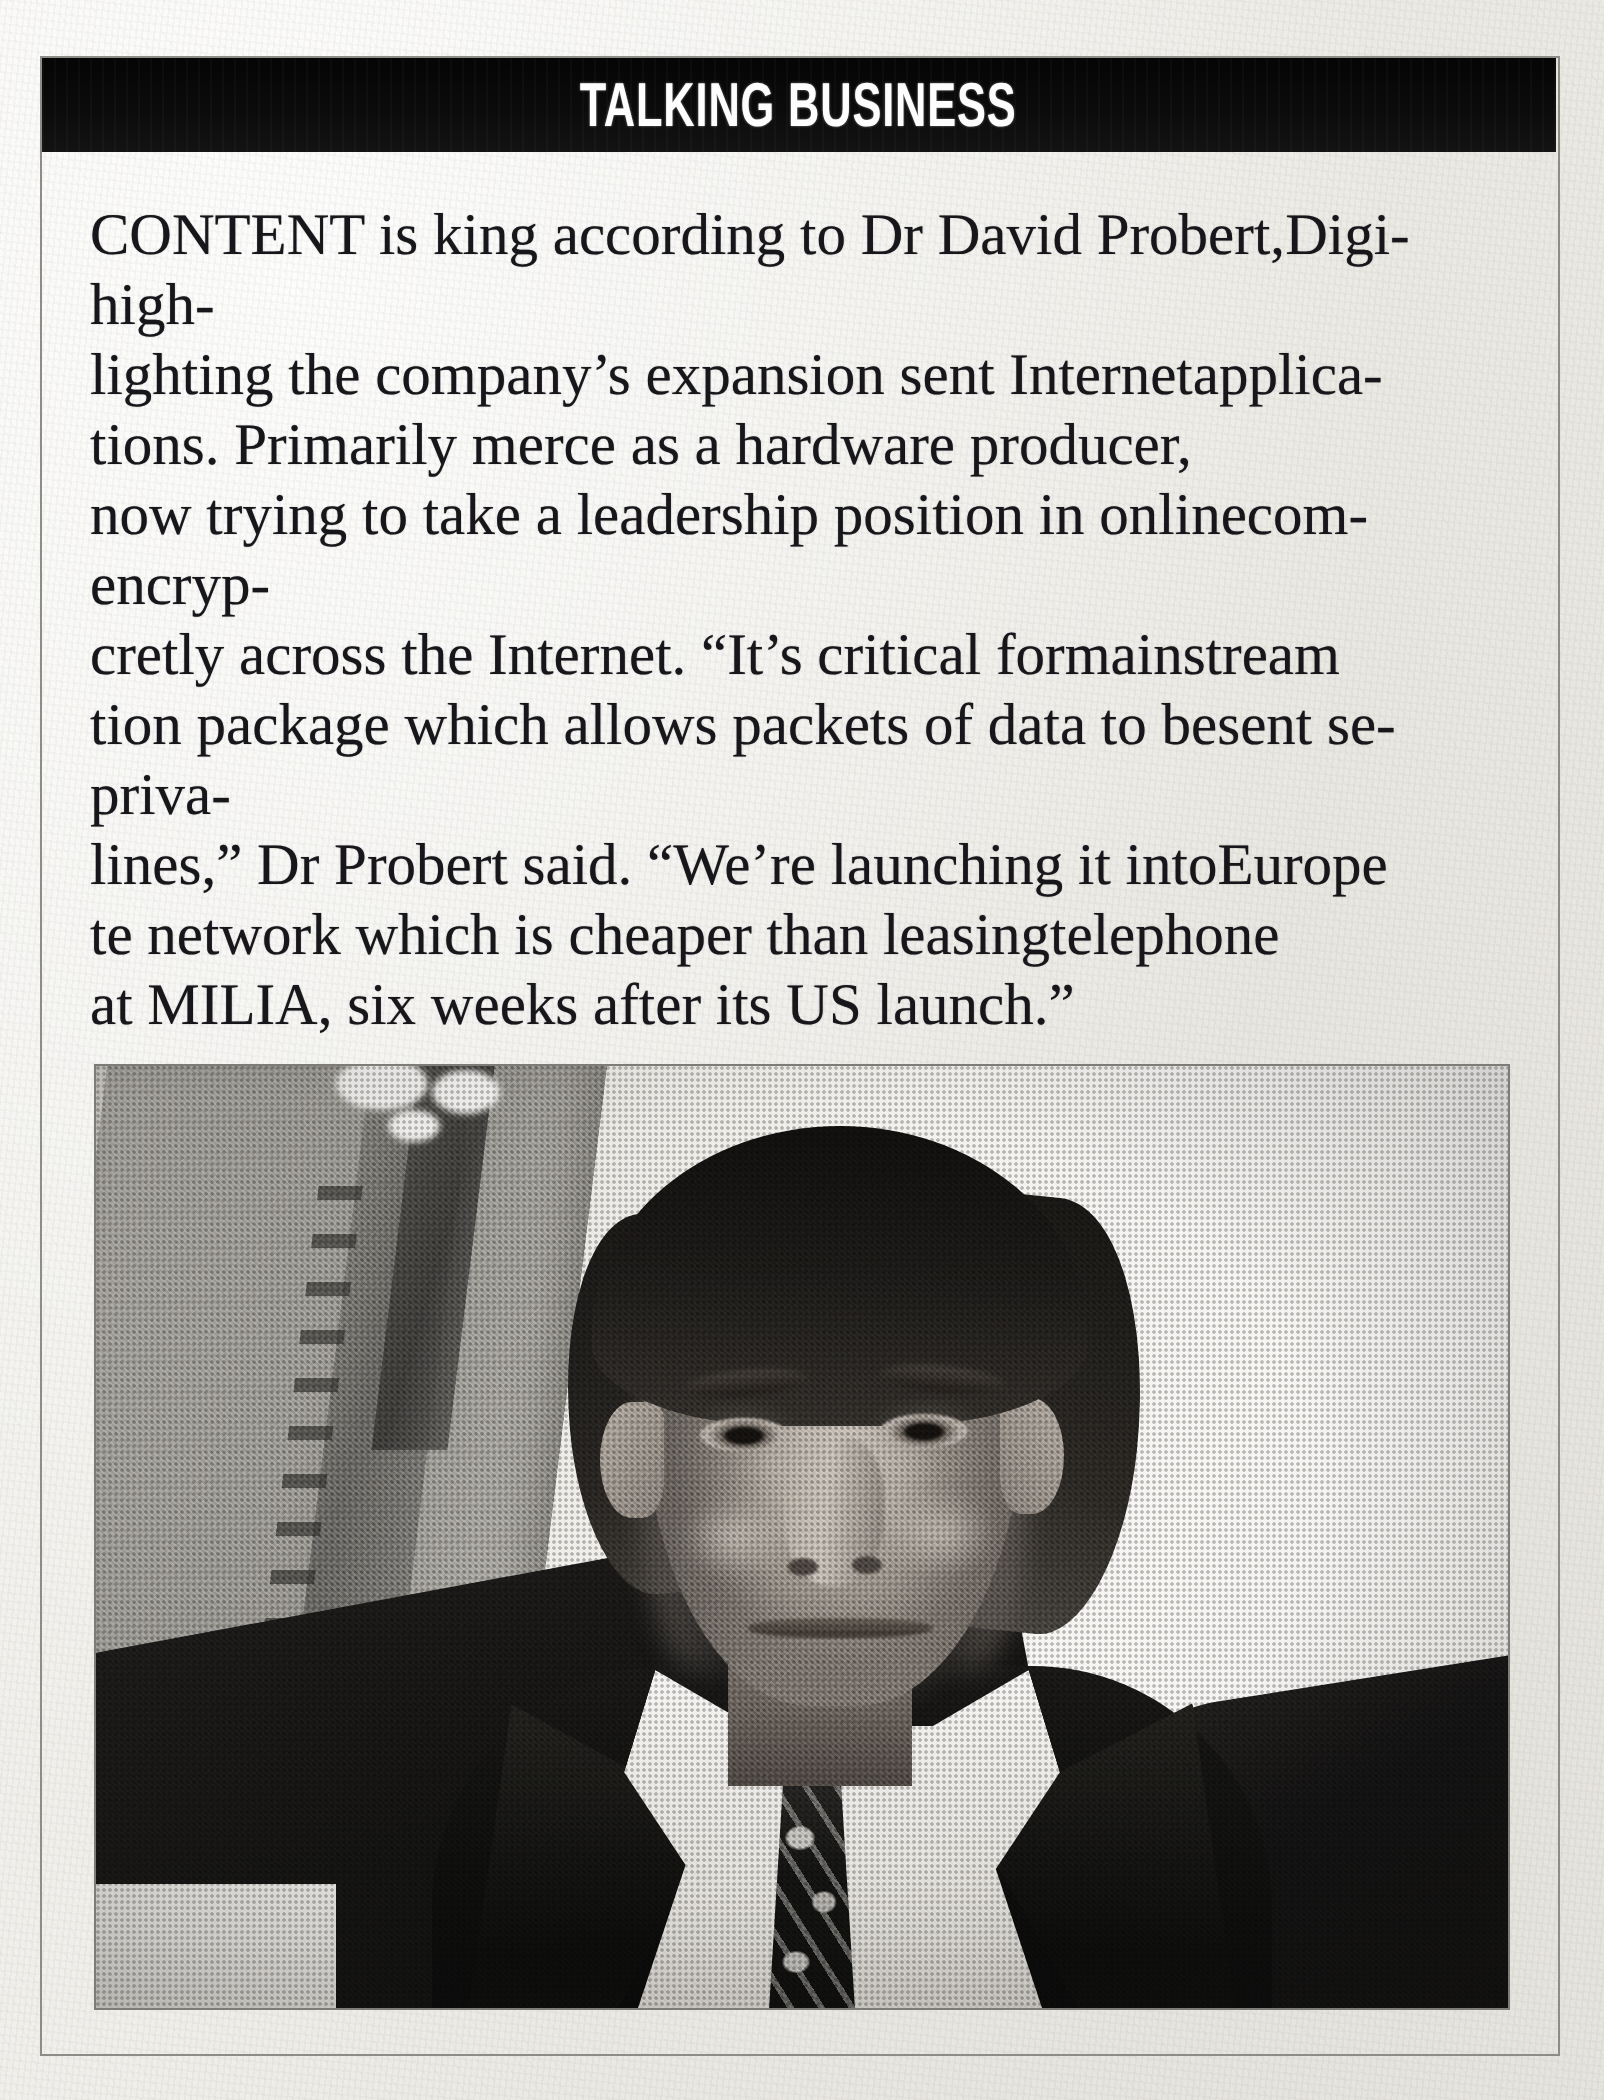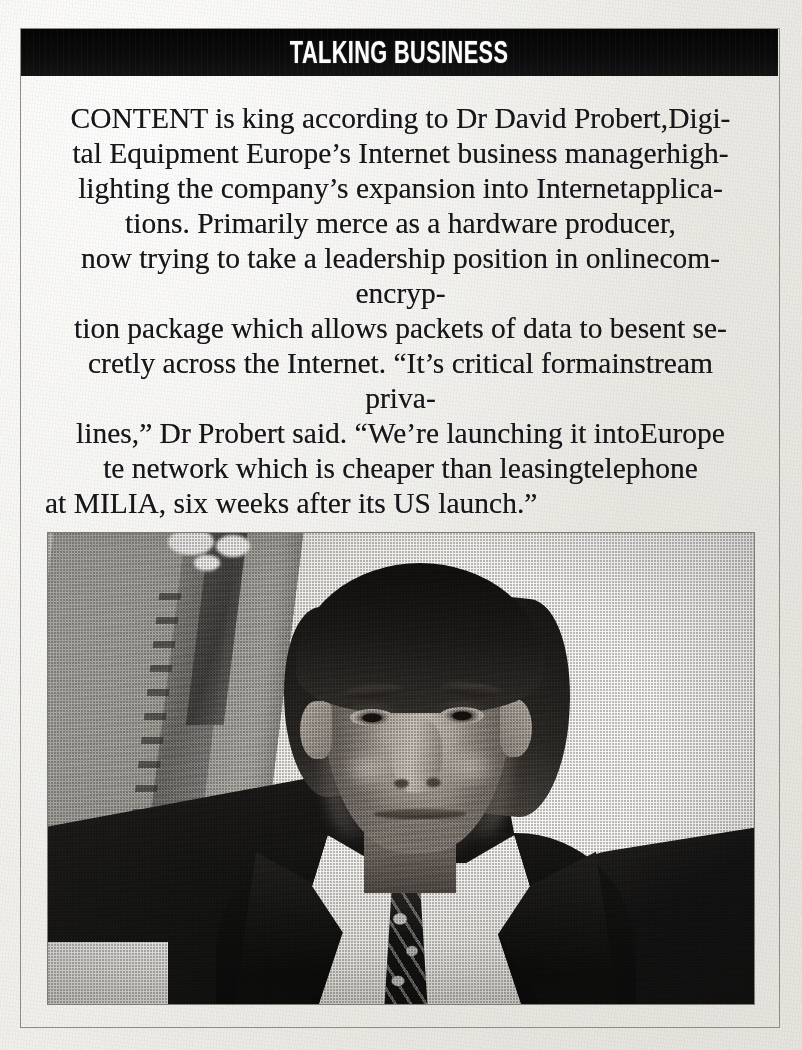--- a/index.html
+++ b/index.html
@@ -77,21 +77,21 @@
     transform:scaleX(.70);transform-origin:center;
     white-space:nowrap;
     text-shadow:0 0 1.4px rgba(255,255,255,.5);
   }
 
   
   #article{
     position:absolute;left:45px;top:101px;width:711px;
   }
   .copy-line{
-    display:flex;justify-content:center;
+    display:flex;justify-content:flex-start;
     height:35px;line-height:35px;
     font-size:29.5px;
     color:#17161a;
     white-space:nowrap;
     font-family:"Liberation Serif", serif;
     text-shadow:0 0 .55px rgba(30,28,30,.55);
   }
   .copy-line > span{display:inline-block;}
   .copy-line.last{justify-content:flex-start;}
 
@@ -361,51 +361,50 @@
     <div id="banner-title">TALKING BUSINESS</div>
   </div>
 
   <div id="article">
     <div class="copy-line">
       <span>CONTENT is king according to Dr David Probert,</span>
       <span class="gap"></span>
       <span>Digi-</span>
     </div>
     <div class="copy-line">
-      <span>tal Equipment Europe’s Internet business manager</span>
       <span class="gap"></span>
       <span>high-</span>
     </div>
     <div class="copy-line">
-      <span>lighting the company’s expansion into Internet</span>
+      <span>lighting the company’s expansion sent Internet</span>
       <span class="gap"></span>
       <span>applica-</span>
     </div>
     <div class="copy-line">
       <span>tions. Primarily merce as a hardware producer,</span>
       <span class="gap"></span>
     </div>
     <div class="copy-line">
       <span>now trying to take a leadership position in online</span>
       <span class="gap"></span>
       <span>com-</span>
     </div>
     <div class="copy-line">
       <span class="gap"></span>
       <span>encryp-</span>
     </div>
     <div class="copy-line">
+      <span>cretly across the Internet. “It’s critical for</span>
+      <span class="gap"></span>
+      <span>mainstream</span>
+    </div>
+    <div class="copy-line">
       <span>tion package which allows packets of data to be</span>
       <span class="gap"></span>
       <span>sent se-</span>
-    </div>
-    <div class="copy-line">
-      <span>cretly across the Internet. “It’s critical for</span>
-      <span class="gap"></span>
-      <span>mainstream</span>
     </div>
     <div class="copy-line">
       <span class="gap"></span>
       <span>priva-</span>
     </div>
     <div class="copy-line">
       <span>lines,” Dr Probert said. “We’re launching it into</span>
       <span class="gap"></span>
       <span>Europe</span>
     </div>

